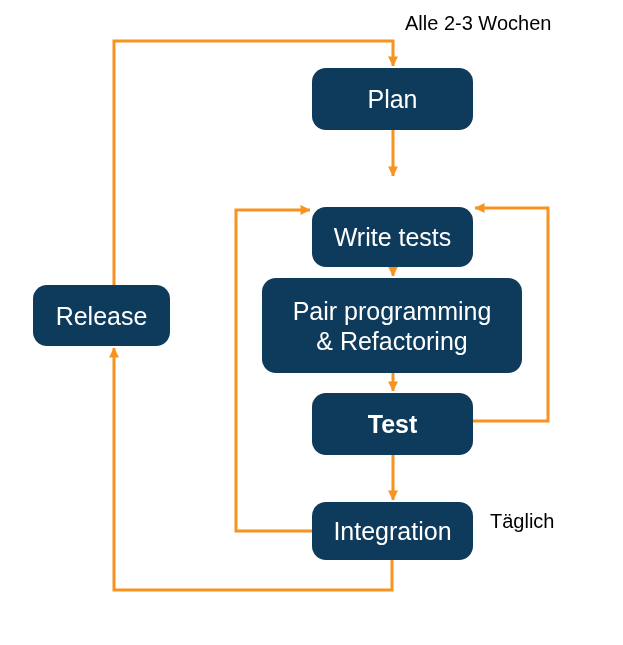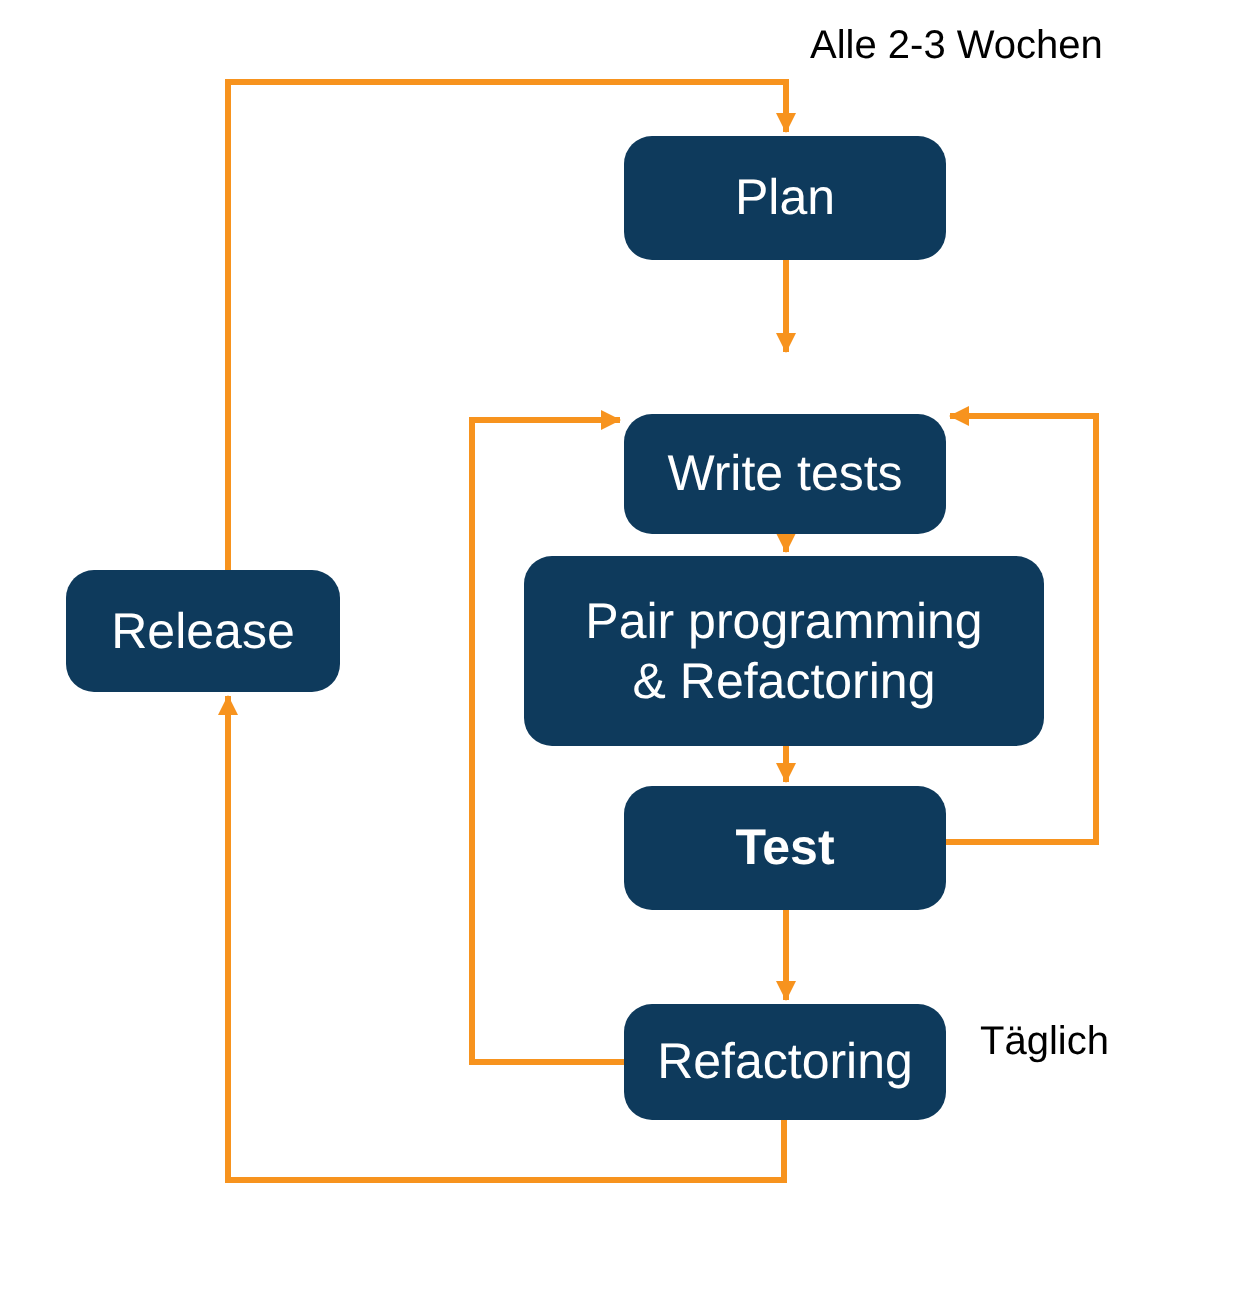--- a/index.html
+++ b/index.html
@@ -91,21 +91,21 @@
   <div class="node node-pair">
     <span>Pair programming
 &amp; Refactoring</span>
   </div>
 
   <div class="node node-test">
     <span>Test</span>
   </div>
 
   <div class="node node-integration">
-    <span>Refactoring</span>
+    <span>Integration</span>
   </div>
 
   <div class="node node-release">
     <span>Release</span>
   </div>
 
   <div class="annotation annotation-cycle">Alle 2-3 Wochen</div>
 
   <div class="annotation annotation-daily">Täglich</div>
 

